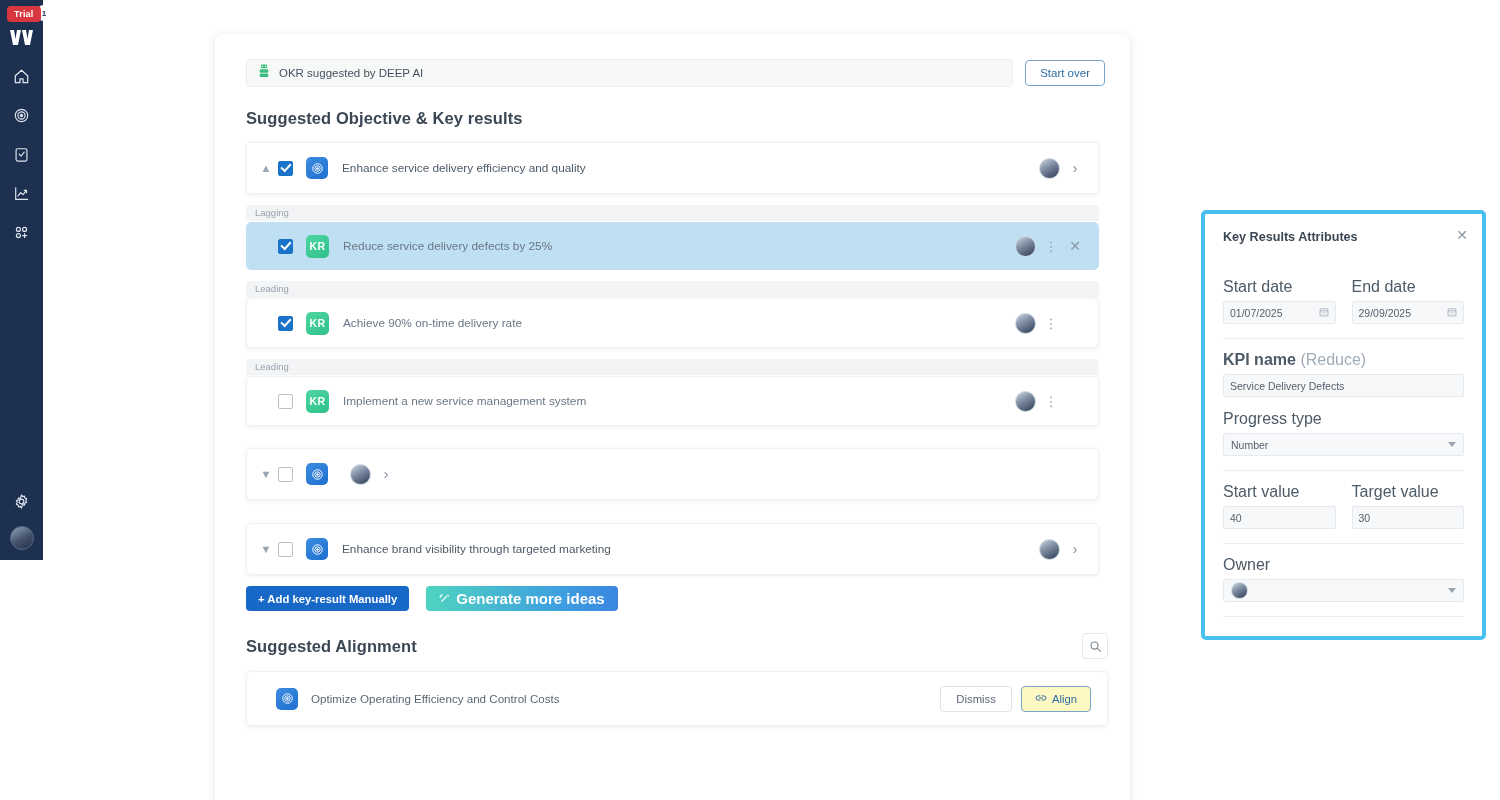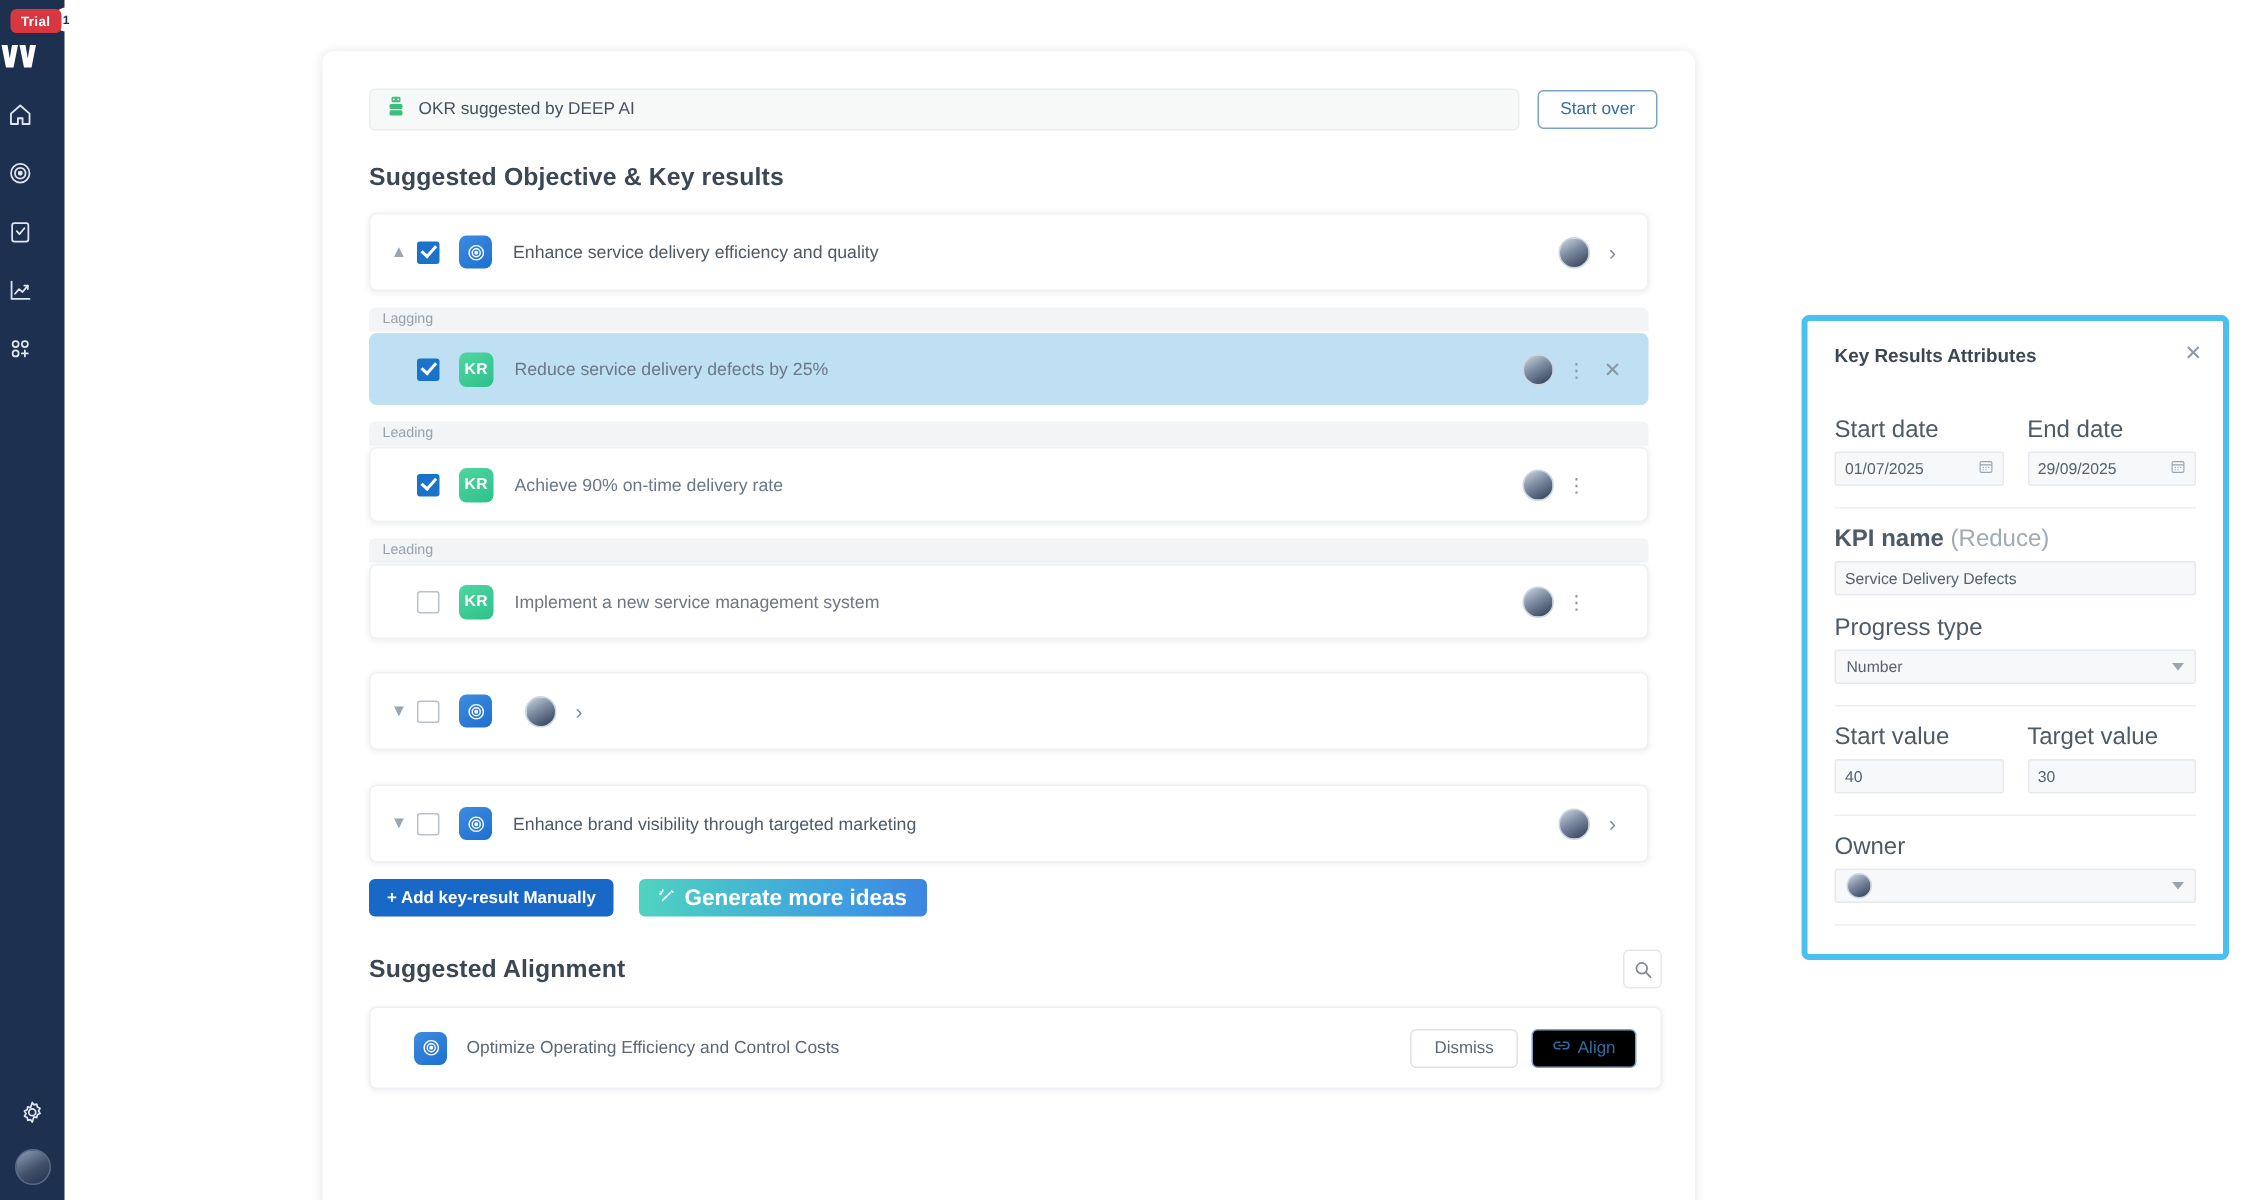--- a/index.html
+++ b/index.html
@@ -6,23 +6,23 @@
   html, body {
     width: 1500px; height: 800px;
     font-family: "Liberation Sans", sans-serif;
     background: #ffffff;
     overflow: hidden;
   }
   #root { position: relative; width: 1500px; height: 800px; background: #ffffff; }
 
   
   .rail {
-    position: absolute; left: 0; top: 0; width: 43px; height: 800px;
+    position: absolute; left: 0; top: 0; width: 43px; height: 560px;
     background: #1e3050;
-    display: flex; flex-direction: column; align-items: flex-start;
+    display: flex; flex-direction: column; align-items: center;
   }
   .trial-badge {
     position: absolute; left: 7px; top: 6px;
     background: #d9373f; color: #fff;
     font-size: 9px; font-weight: bold;
     padding: 3px 7px 3px 7px; border-radius: 4px;
     letter-spacing: .2px;
     z-index: 3;
   }
   .trial-dot {
@@ -190,21 +190,21 @@
     box-shadow: 0 1px 4px rgba(40,60,90,.09);
     display: flex; align-items: center; padding: 0 16px 0 29px;
   }
   .align-title { font-size: 11.6px; color: #5b6775; flex: 1; margin-left: 13px; }
   .btn-dismiss {
     border: 1px solid #dde3e9; background: #fff; color: #5c6876;
     font-size: 11.3px; height: 26px; padding: 0 15px; border-radius: 4px; cursor: pointer;
     font-family: "Liberation Sans", sans-serif;
   }
   .btn-align {
-    border: 1px solid #7aa3c9; background: #000000; color: #2e6da4;
+    border: 1px solid #7aa3c9; background: #fef9c3; color: #2e6da4;
     font-size: 11.3px; height: 26px; padding: 0 13px; border-radius: 4px; cursor: pointer;
     margin-left: 9px; display: flex; align-items: center; gap: 5px;
     font-family: "Liberation Sans", sans-serif;
   }
 
   
   .panel {
     position: absolute; left: 1201px; top: 210px;
     width: 285px; height: 430px;
     background: #ffffff;

